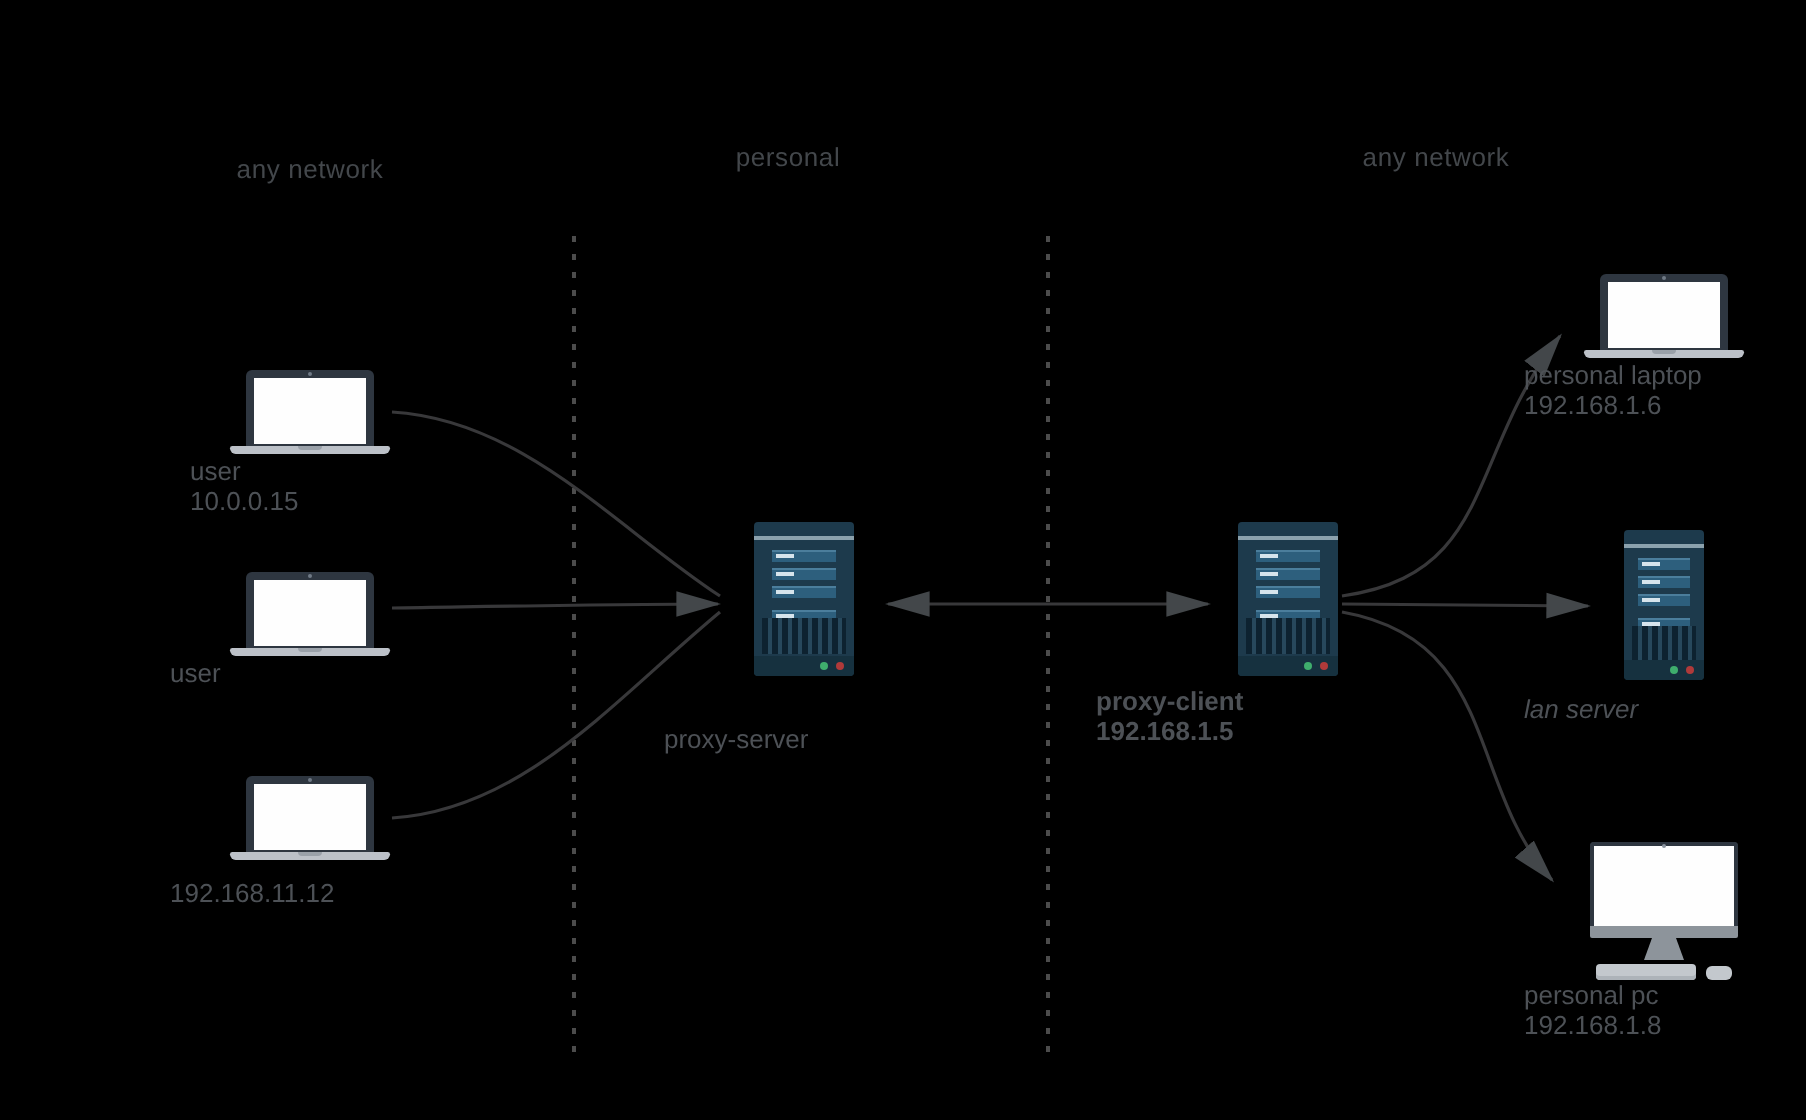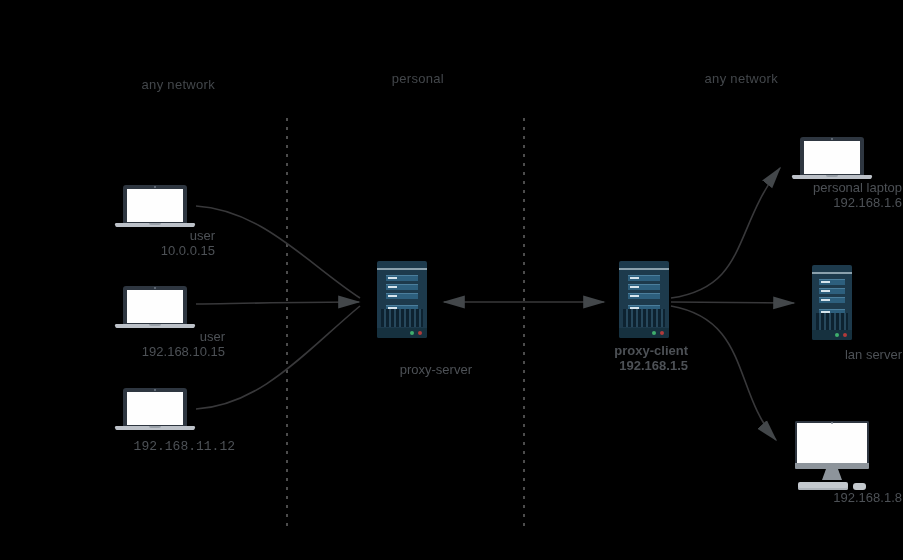--- a/index.html
+++ b/index.html
@@ -7,37 +7,37 @@
     width:903px; height:560px;
     background:#000000;
     font-family:"Liberation Sans", sans-serif;
     position:relative;
     overflow:hidden;
   }
 
   
   .section-header {
     position:absolute;
-    text-align:right;
+    text-align:center;
     font-size:13px;
     color:#43474b;
     letter-spacing:0.3px;
   }
 
   
   .dotted-sep {
     position:absolute;
     width:2px;
     background:repeating-linear-gradient(180deg,#4c4c4c 0 3px,transparent 3px 9px);
   }
 
   
   .node-label {
     position:absolute;
-    text-align:right;
+    text-align:left;
     font-size:13px;
     line-height:15px;
     color:#4d5156;
   }
   .node-label .nm:empty { display:none; }
   .node-label span { display:block; }
 
   
   .laptop { position:absolute; width:80px; }
   .lt-body {
@@ -161,33 +161,32 @@
   <div class="lt-body">
     <span class="lt-cam"></span>
     <div class="lt-screen"></div>
   </div>
   <div class="lt-base">
       <span class="lt-notch"></span>
     </div>
 </div>
 <div class="node-label" style="left:85px; top:329px; width:140px;">
   <span class="nm">user</span>
-  <span class="ip">192.168.10.15</span>
 </div>
 
 <div class="laptop" style="left:115px; top:388px;">
   <div class="lt-body">
     <span class="lt-cam"></span>
     <div class="lt-screen"></div>
   </div>
   <div class="lt-base">
       <span class="lt-notch"></span>
     </div>
 </div>
-<div class="node-label" style="left:95px; top:439px; width:140px;font-family:Liberation Mono, monospace;">
+<div class="node-label" style="left:85px; top:439px; width:140px;">
 
   <span class="ip">192.168.11.12</span>
 </div>
 
 <div class="server" style="left:377px; top:261px;">
   <div class="sv-band"></div>
   <div class="sv-bars">
     <div class="sv-bar"></div>
       <div class="sv-bar"></div>
       <div class="sv-bar"></div>
@@ -246,30 +245,31 @@
       <div class="sv-bar"></div>
       <div class="sv-bar gap"></div>
   </div>
   <div class="sv-vents"></div>
   <div class="sv-bottom"></div>
   <div class="sv-leds">
     <span class="led green"></span>
     <span class="led red"></span>
   </div>
 </div>
-<div class="node-label" style="left:762px; top:347px; width:140px;">
+<div class="node-label" style="left:762px; top:347px; width:140px;font-style:italic;">
   <span class="nm">lan server</span>
 </div>
 
 <div class="pc" style="left:795px; top:421px;">
   <div class="pc-screen">
     <span class="pc-cam"></span>
   </div>
   <div class="pc-chin"></div>
   <div class="pc-stand"></div>
   <div class="pc-desk">
     <div class="pc-keyboard"></div>
     <div class="pc-mouse"></div>
   </div>
 </div>
 <div class="node-label" style="left:762px; top:490px; width:140px;">
+  <span class="nm">personal pc</span>
   <span class="ip">192.168.1.8</span>
 </div>
 
 </body></html>

